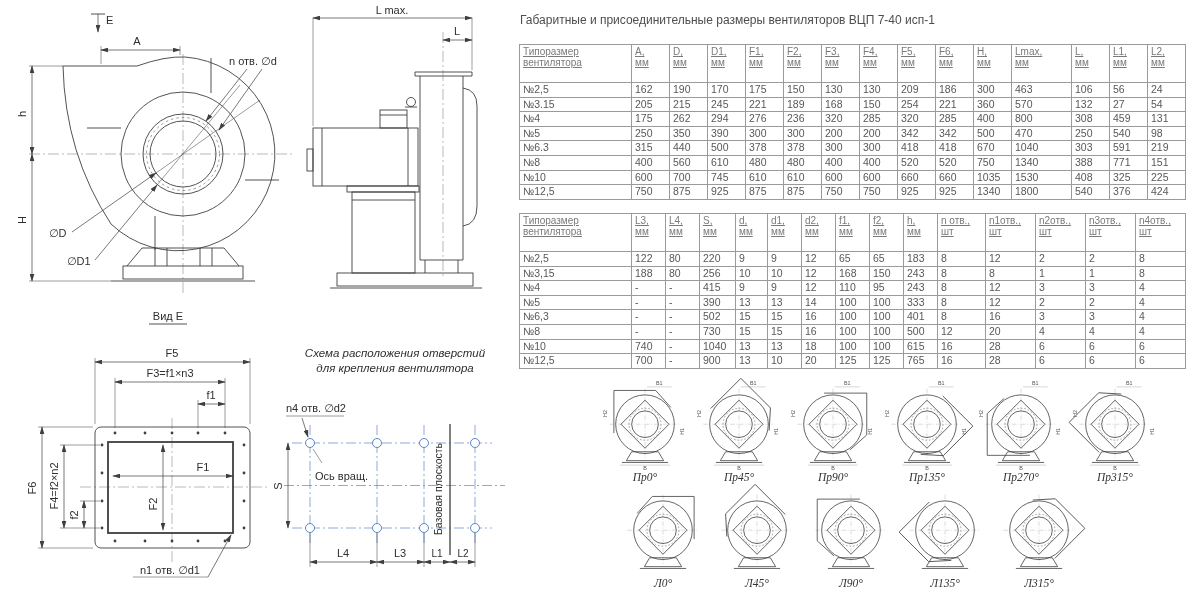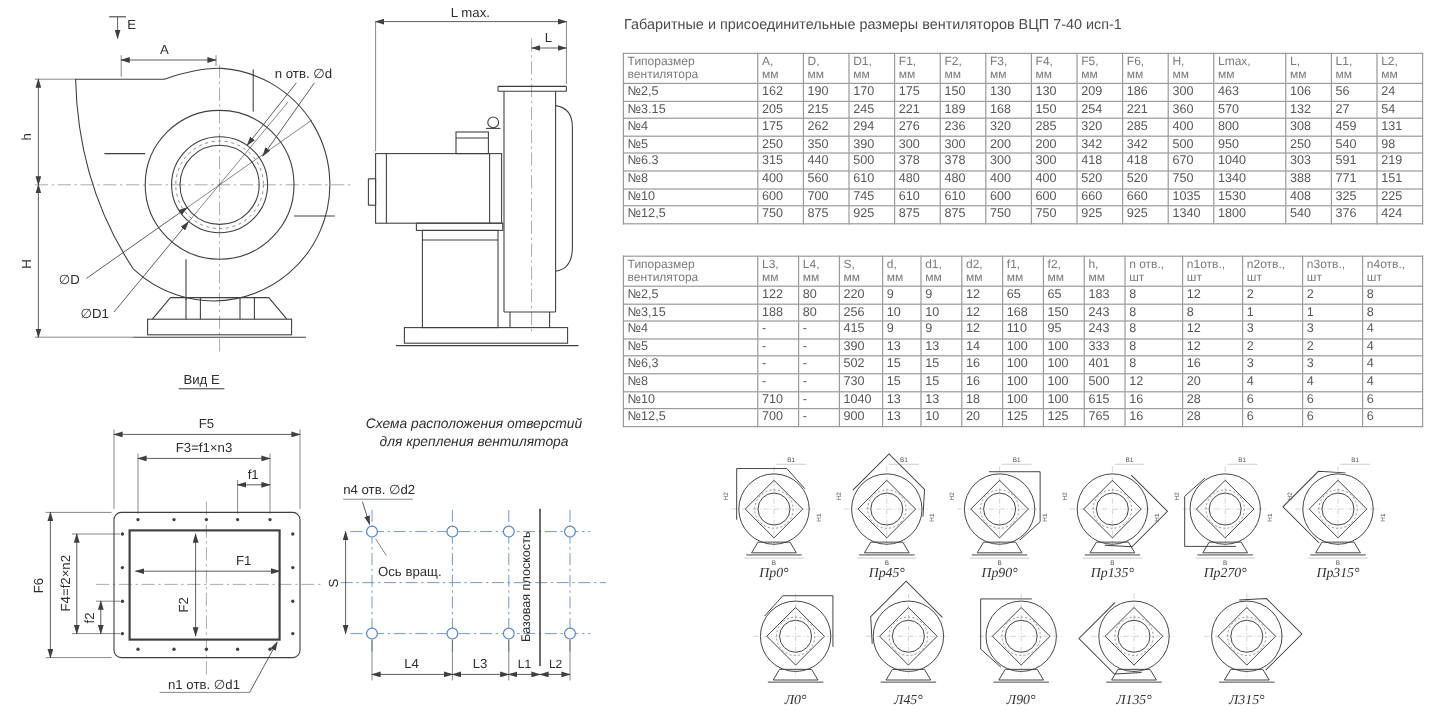--- a/index.html
+++ b/index.html
@@ -21,21 +21,21 @@
   .lbl-sm{font-size:10px;}
   .it{font-style:italic;}
   
   #page-title{position:absolute;left:520px;top:13px;font-size:12px;color:#4d4d4d;}
   
   table.dims{position:absolute;border-collapse:collapse;table-layout:fixed;background:#fff;}
   #table1{left:519px;top:44px;}
   #table2{left:519px;top:213px;}
   table.dims th,table.dims td{border:1px solid #9a9a9a;text-align:left;vertical-align:top;
       padding:0 3px;overflow:hidden;white-space:nowrap;}
-  table.dims th{font-weight:normal;color:#7a7a7a;font-size:10px;padding-top:1px;padding-bottom:1px;}
+  table.dims th{font-weight:normal;color:#7a7a7a;font-size:10px;padding-top:1px;padding-bottom:14px;text-decoration:underline;}
   table.dims th div{line-height:11px;}
   table.dims td{color:#585858;font-size:10.5px;height:13.6px;line-height:13.6px;}
   
   #orients{position:absolute;left:598px;top:378px;width:600px;}
   .fan-row{display:flex;height:108px;box-sizing:border-box;}
   .fan-row2{padding:0 18px;margin-top:-2px;}
   .fan-cell{width:94px;text-align:center;}
   .fan-caption{font-family:"Liberation Serif","DejaVu Serif",serif;font-style:italic;
       font-size:11.5px;color:#333;margin-top:-7px;}
   .m{stroke:#3f3f3f;stroke-width:0.9;fill:none;}
@@ -388,21 +388,21 @@
           <td>250</td>
           <td>350</td>
           <td>390</td>
           <td>300</td>
           <td>300</td>
           <td>200</td>
           <td>200</td>
           <td>342</td>
           <td>342</td>
           <td>500</td>
-          <td>950</td>
+          <td>470</td>
           <td>250</td>
           <td>540</td>
           <td>98</td>
         </tr>
         <tr>
           <td>№6.3</td>
           <td>315</td>
           <td>440</td>
           <td>500</td>
           <td>378</td>
@@ -650,21 +650,21 @@
           <td>100</td>
           <td>500</td>
           <td>12</td>
           <td>20</td>
           <td>4</td>
           <td>4</td>
           <td>4</td>
         </tr>
         <tr>
           <td>№10</td>
-          <td>710</td>
+          <td>740</td>
           <td>-</td>
           <td>1040</td>
           <td>13</td>
           <td>13</td>
           <td>18</td>
           <td>100</td>
           <td>100</td>
           <td>615</td>
           <td>16</td>
           <td>28</td>

